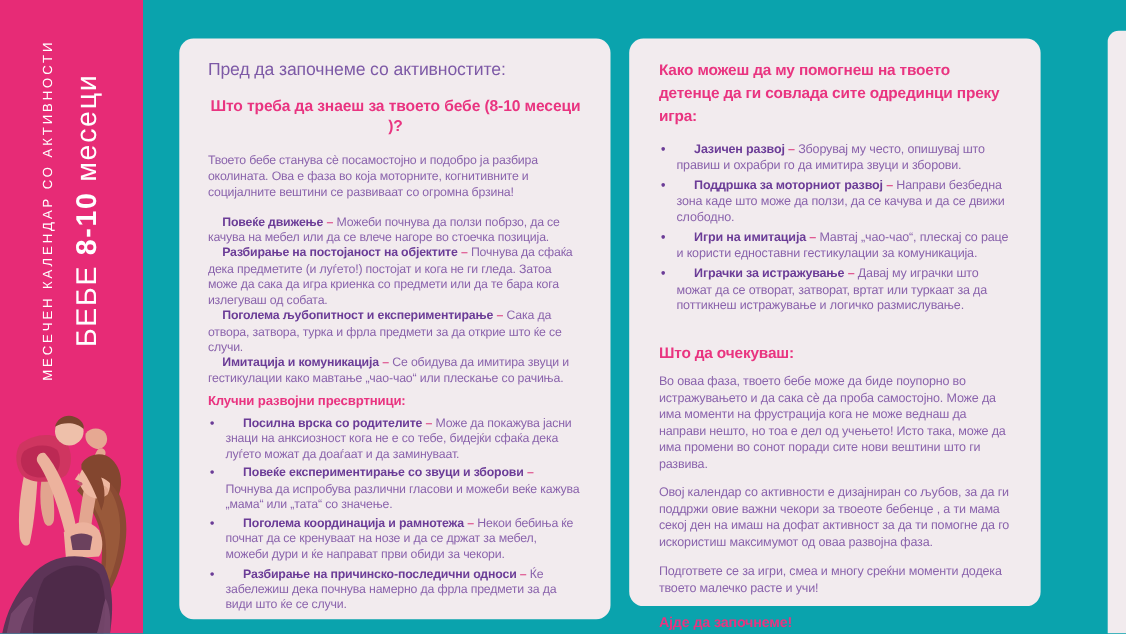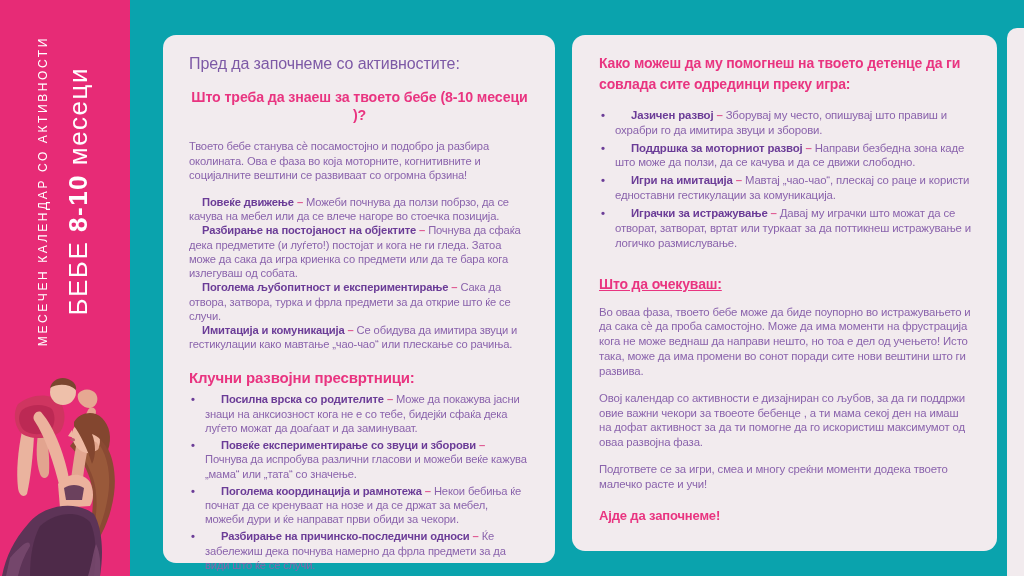--- a/index.html
+++ b/index.html
@@ -24,40 +24,40 @@
   .panel{
     position:absolute;background:#f2ebee;border-radius:13px;
     color:#8a63ac;box-sizing:border-box;
   }
   .left-panel{
     left:163px;top:35px;width:392px;height:528px;
     padding:15px 25px 12px 26px;
     font-size:11.2px;line-height:1.27;letter-spacing:-0.15px;
   }
   .right-panel{
-    left:572px;top:35px;width:425px;height:516px;
+    left:572px;top:35px;width:374px;height:516px;
     padding:13px 26px 12px 27px;
     font-size:11.4px;line-height:1.3;letter-spacing:-0.15px;
   }
   .pinkhead{color:#e93480;font-weight:bold;}
   .intro{font-size:16px;color:#7d59a6;margin:4px 0 14px;letter-spacing:-0.1px;}
   .lp-heading{font-size:14.2px;margin:0 0 15px;letter-spacing:-0.1px;text-align:center;}
   .lead{margin:0 0 13px;}
   .desc{margin:0;text-indent:13px;}
   .desc b,.milestones li b,.tips li b{color:#6b3c97;font-weight:bold;}
   .dash{color:#e05a93;font-weight:bold;margin:0 3px;}
-  .milestones-heading{font-size:15px;margin:17px 0 5px;}
+  .milestones-heading{font-size:12px;margin:6px 0 5px;}
   ul.blist{list-style:none;margin:0;padding:0;}
   ul.blist li{position:relative;padding-left:16px;text-indent:16px;margin:0 0 3px;}
   ul.blist li::before{
     content:"\2022";position:absolute;left:2px;top:0;
     color:#6b3c97;font-weight:bold;text-indent:0;
   }
   .rp-heading{font-size:14px;line-height:1.5;margin:5px 0 13px;}
-  .expect-heading{font-size:14px;margin:25px 0 11px;text-decoration:underline;}
+  .expect-heading{font-size:14px;margin:25px 0 11px;}
   .right-panel p.body{margin:0 0 12px;}
   .cta{font-size:13px;margin:16px 0 0;}
   
   .next-card{
     position:absolute;left:1007px;top:28px;width:17px;height:548px;
     background:#f2ebee;border-radius:10px 0 0 0;
   }
 </style>
 </head>
 <body>

